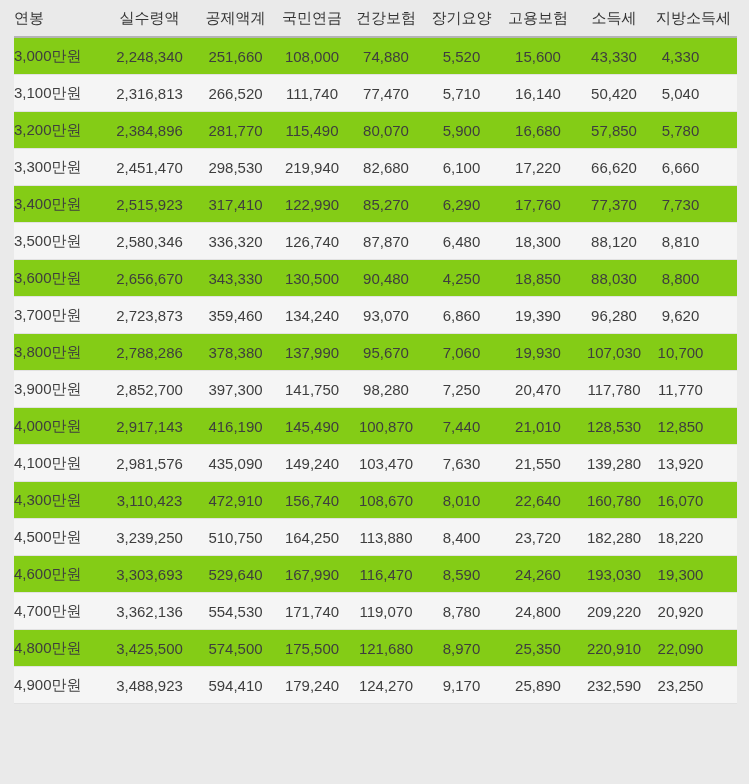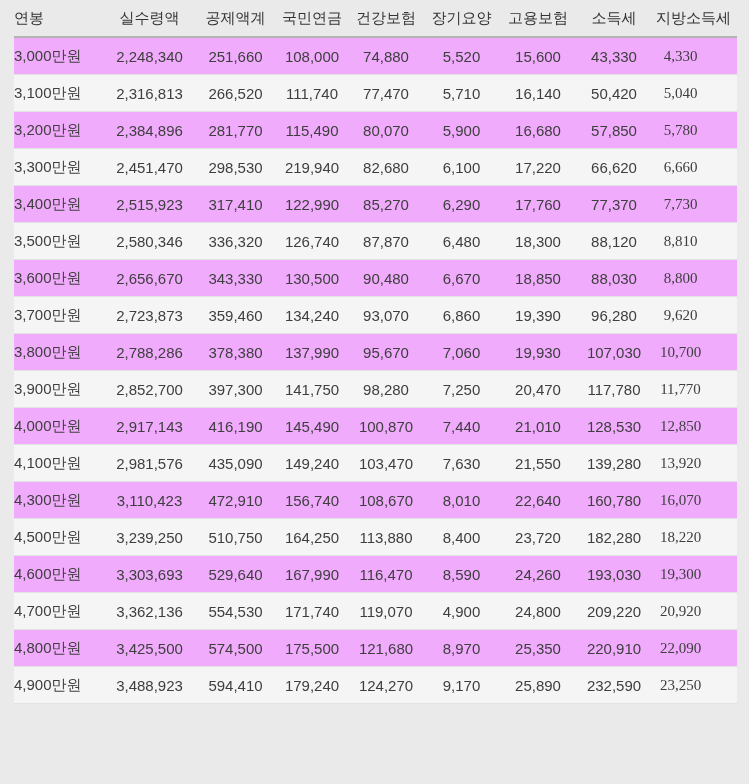--- a/index.html
+++ b/index.html
@@ -46,24 +46,23 @@
     padding: 0;
     text-align: center;
     border-bottom: 1px solid #e2e2e2;
     white-space: nowrap;
   }
   table.salary-table tbody td:first-child {
     text-align: left;
   }
   table.salary-table tbody td:last-child {
     padding-right: 28px;
-    font-family: Liberation Serif, serif;
   }
   table.salary-table tbody tr {
-    background: #f0abfc;
+    background: #84cc16;
   }
   table.salary-table tbody tr:nth-child(even) {
     background: #f5f5f5;
   }
 </style>
 </head>
 <body>
 
 <div class="table-wrap">
   <table class="salary-table">
@@ -157,21 +156,21 @@
           <td>18,300</td>
           <td>88,120</td>
           <td>8,810</td>
         </tr>
         <tr>
           <td>3,600만원</td>
           <td>2,656,670</td>
           <td>343,330</td>
           <td>130,500</td>
           <td>90,480</td>
-          <td>6,670</td>
+          <td>4,250</td>
           <td>18,850</td>
           <td>88,030</td>
           <td>8,800</td>
         </tr>
         <tr>
           <td>3,700만원</td>
           <td>2,723,873</td>
           <td>359,460</td>
           <td>134,240</td>
           <td>93,070</td>
@@ -256,21 +255,21 @@
           <td>24,260</td>
           <td>193,030</td>
           <td>19,300</td>
         </tr>
         <tr>
           <td>4,700만원</td>
           <td>3,362,136</td>
           <td>554,530</td>
           <td>171,740</td>
           <td>119,070</td>
-          <td>4,900</td>
+          <td>8,780</td>
           <td>24,800</td>
           <td>209,220</td>
           <td>20,920</td>
         </tr>
         <tr>
           <td>4,800만원</td>
           <td>3,425,500</td>
           <td>574,500</td>
           <td>175,500</td>
           <td>121,680</td>

